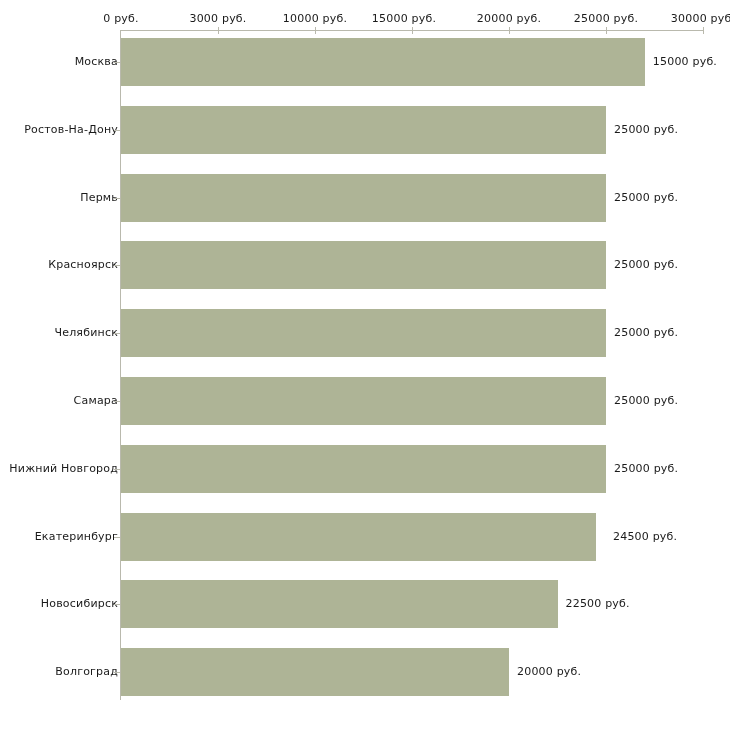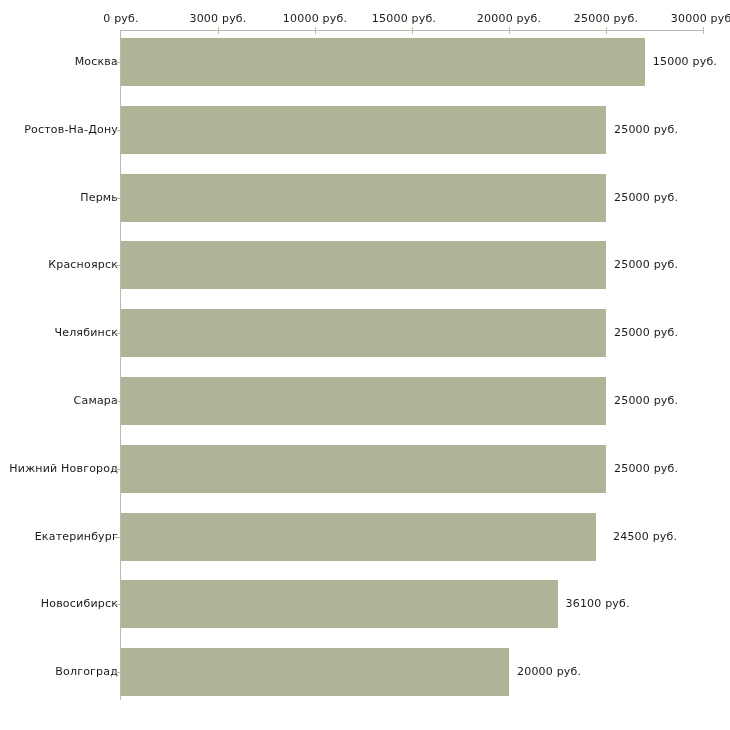--- a/index.html
+++ b/index.html
@@ -160,21 +160,21 @@
       <div class="row" style="top: 0px;">
         <div class="cat-label" style="top: 529.6px;">Екатеринбург</div>
         <div class="y-tick" style="top: 537px;"></div>
         <div class="bar" style="top: 512.6px; height: 48px; width: 475.3px; background: rgb(174, 180, 150);"></div>
         <div class="bar-value" style="left: 613px; top: 529.6px;">24500 руб.</div>
       </div>
       <div class="row" style="top: 0px;">
         <div class="cat-label" style="top: 597.4px;">Новосибирск</div>
         <div class="y-tick" style="top: 604px;"></div>
         <div class="bar" style="top: 580.4px; height: 48px; width: 436.5px; background: rgb(174, 180, 150);"></div>
-        <div class="bar-value" style="left: 565.5px; top: 597.4px;">36100 руб.</div>
+        <div class="bar-value" style="left: 565.5px; top: 597.4px;">22500 руб.</div>
       </div>
       <div class="row" style="top: 0px;">
         <div class="cat-label" style="top: 665.2px;">Волгоград</div>
         <div class="y-tick" style="top: 672px;"></div>
         <div class="bar" style="top: 648.2px; height: 48px; width: 388px; background: rgb(174, 180, 150);"></div>
         <div class="bar-value" style="left: 517px; top: 665.2px;">20000 руб.</div>
       </div>
     </div>
 
 </div>

